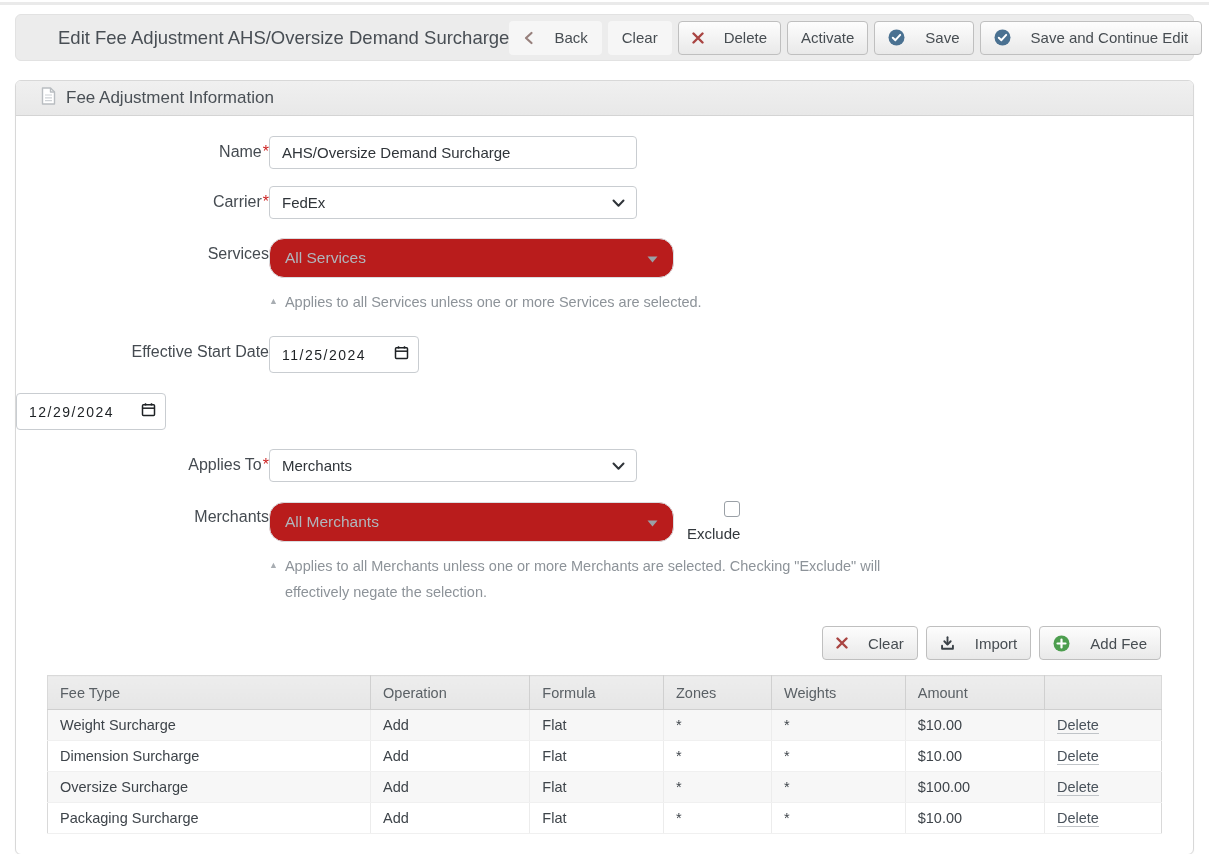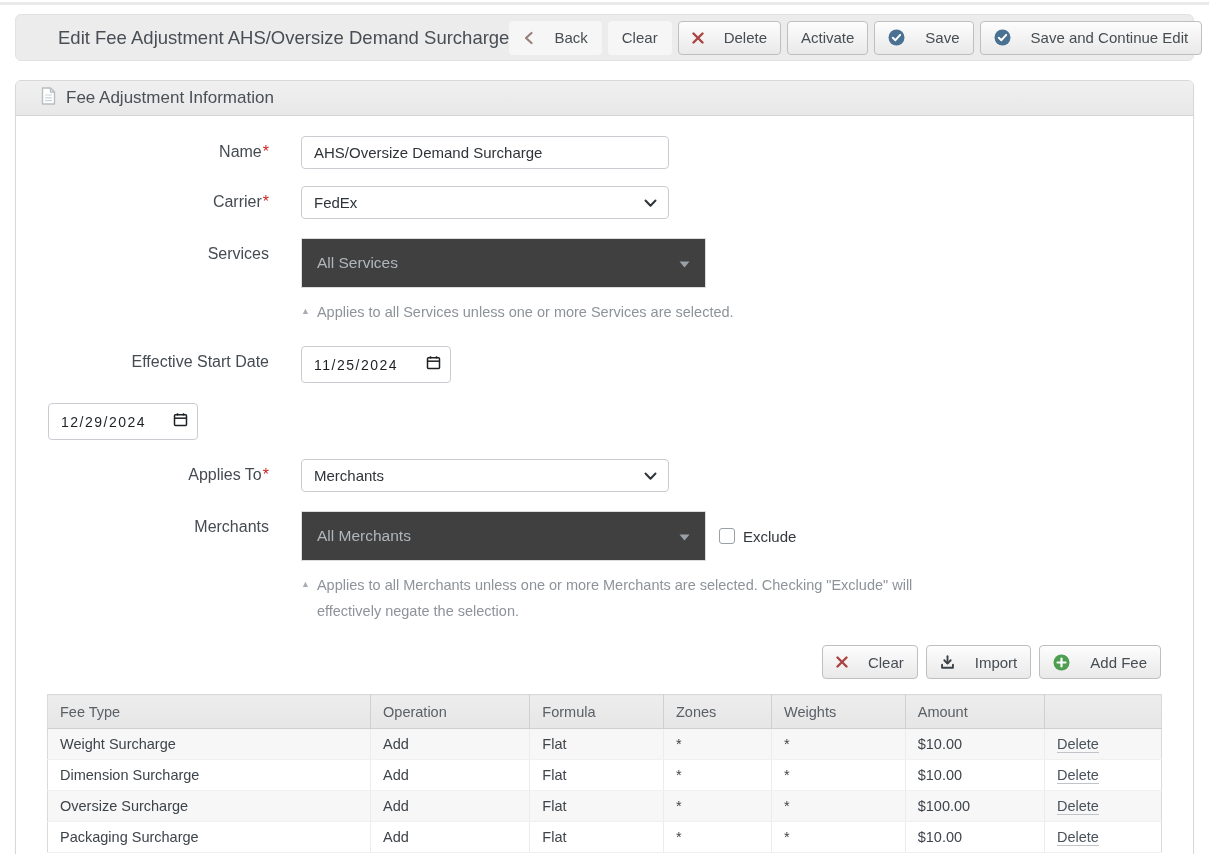--- a/index.html
+++ b/index.html
@@ -81,21 +81,21 @@
   .form-row { display: flex; align-items: flex-start; }
   .form-label {
     width: 253px;
     text-align: right;
     padding-top: 7px;
     font-size: 16px;
     color: #454b51;
     flex: none;
   }
   .req { color: #cc1f1f; margin-left: 1px; }
-  .field-col { margin-left: 32px; }
+  .field-col { }
 
   .text-input {
     width: 368px;
     height: 33px;
     border: 1px solid #c9cdd1;
     border-radius: 4px;
     padding: 0 12px;
     font-size: 15px;
     color: #2f3439;
     font-family: inherit;
@@ -111,27 +111,27 @@
     font-size: 15px;
     color: #2f3439;
     background: #fff;
     display: flex;
     align-items: center;
     justify-content: space-between;
     cursor: pointer;
   }
   .multiselect {
     width: 405px;
-    height: 50px;
+    height: 40px;
     border: 1px solid #dadde0;
-    border-radius: 1px;
+    border-radius: 15px;
     padding: 0 15px;
     font-size: 15.5px;
     color: #b0b6bc;
-    background: #404040;
+    background: #b91c1c;
     display: flex;
     align-items: center;
     justify-content: space-between;
     cursor: pointer;
   }
   .date-input {
     width: 150px;
     height: 37px;
     border: 1px solid #c9cdd1;
     border-radius: 4px;
@@ -151,24 +151,25 @@
     font-size: 14.5px;
     color: #8d9399;
     line-height: 26px;
     max-width: 625px;
   }
   .hint-tri { color: #a8adb2; font-size: 9px; line-height: 24px; flex: none; }
 
   .merchants-line { display: flex; align-items: center; }
   .exclude {
     display: inline-flex;
-    align-items: flex-start;
+    align-items: flex-end;
     gap: 8px;
     margin-left: 13px;
     cursor: pointer;
+    flex-direction: column;
   }
   .checkbox {
     width: 16px;
     height: 16px;
     border: 1.5px solid #9aa0a6;
     border-radius: 3px;
     background: #fff;
     display: inline-block;
   }
   .exclude-text { font-size: 15px; color: #33383d; }

